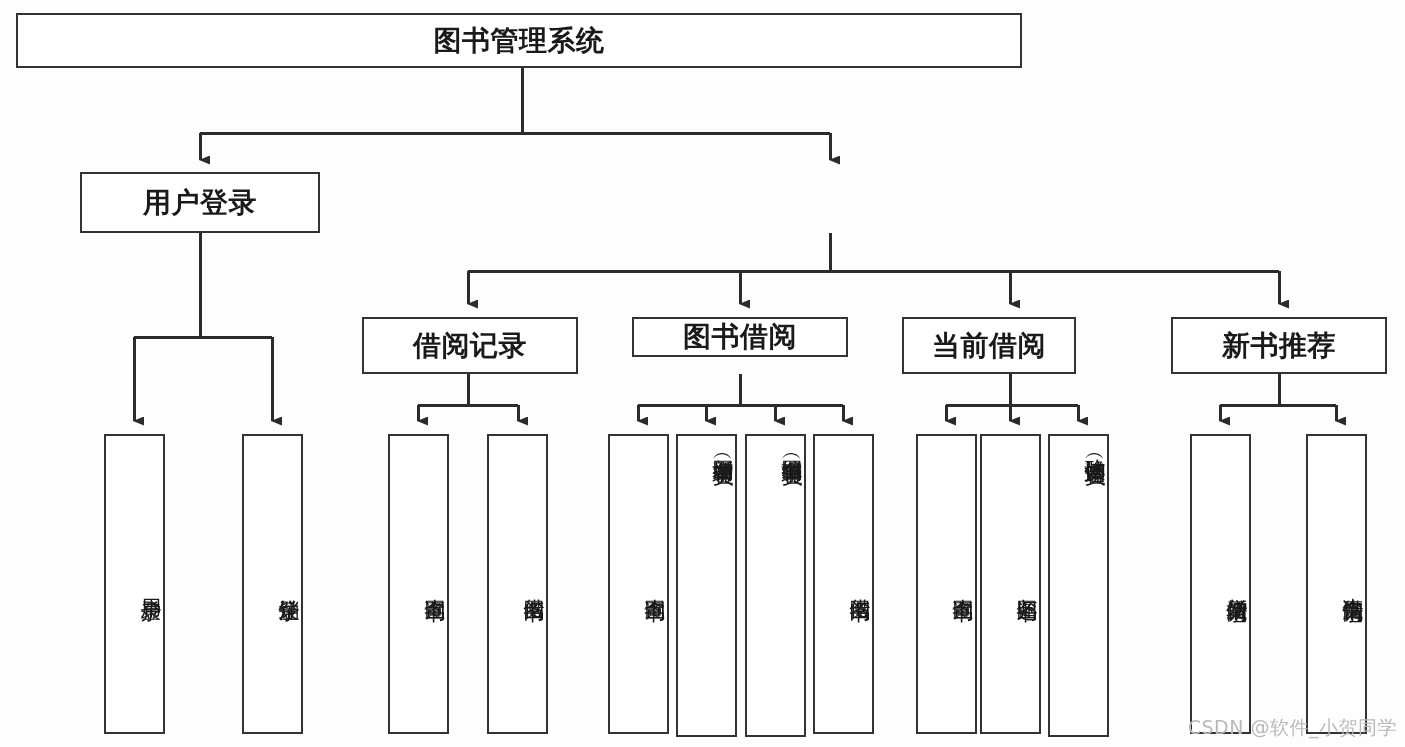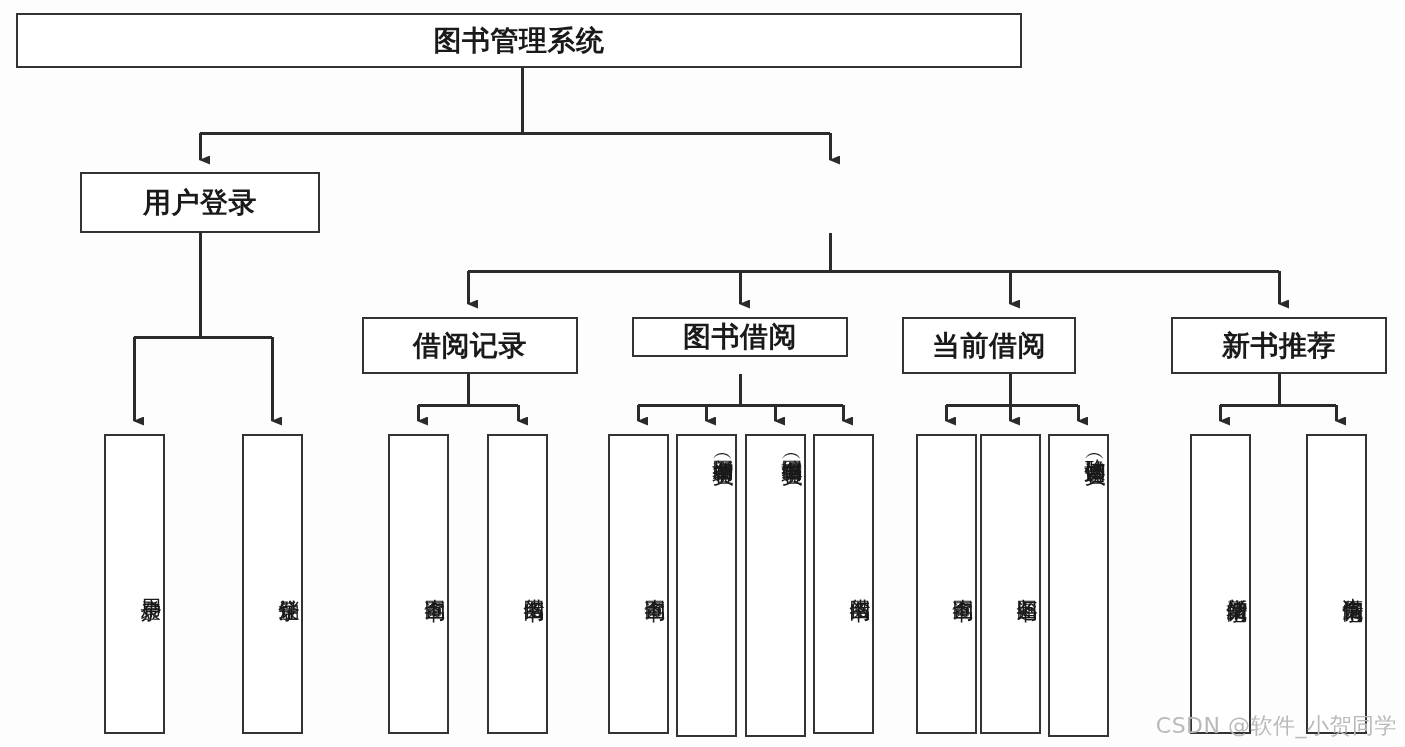--- a/index.html
+++ b/index.html
@@ -60,21 +60,21 @@
     left: 0;
     top: 0;
     width: 1405px;
     height: 747px;
     pointer-events: none;
   }
   .watermark {
     position: absolute;
     right: 8px;
     bottom: 6px;
-    font-size: 22px;
+    font-size: 19px;
     color: #b9b9b9;
     letter-spacing: 0.5px;
     white-space: nowrap;
   }
 </style>
 </head>
 <body>
 
 <div id="canvas">
 

